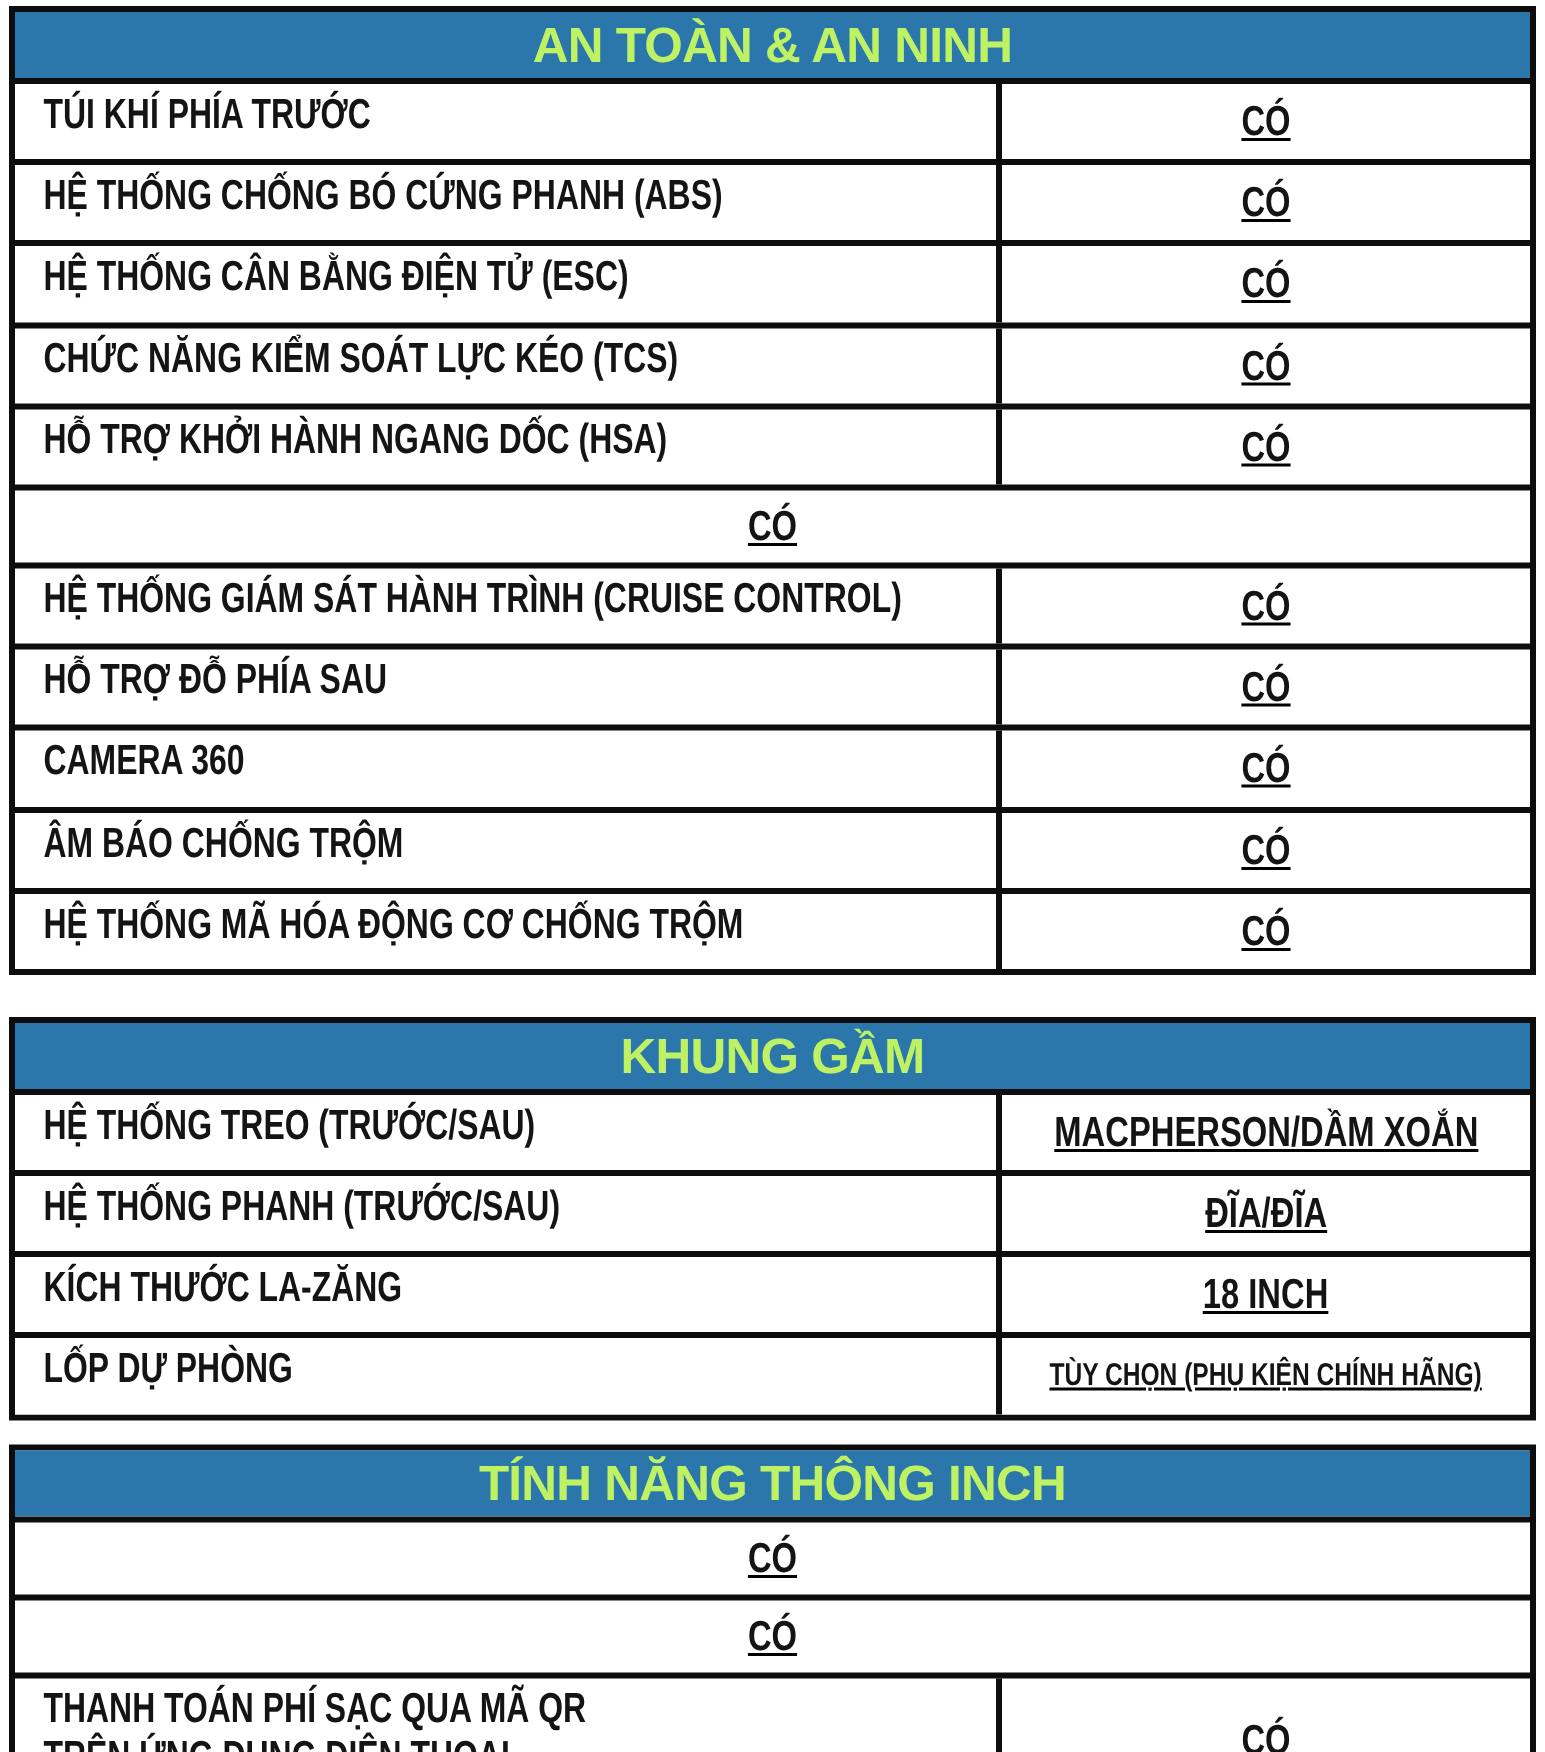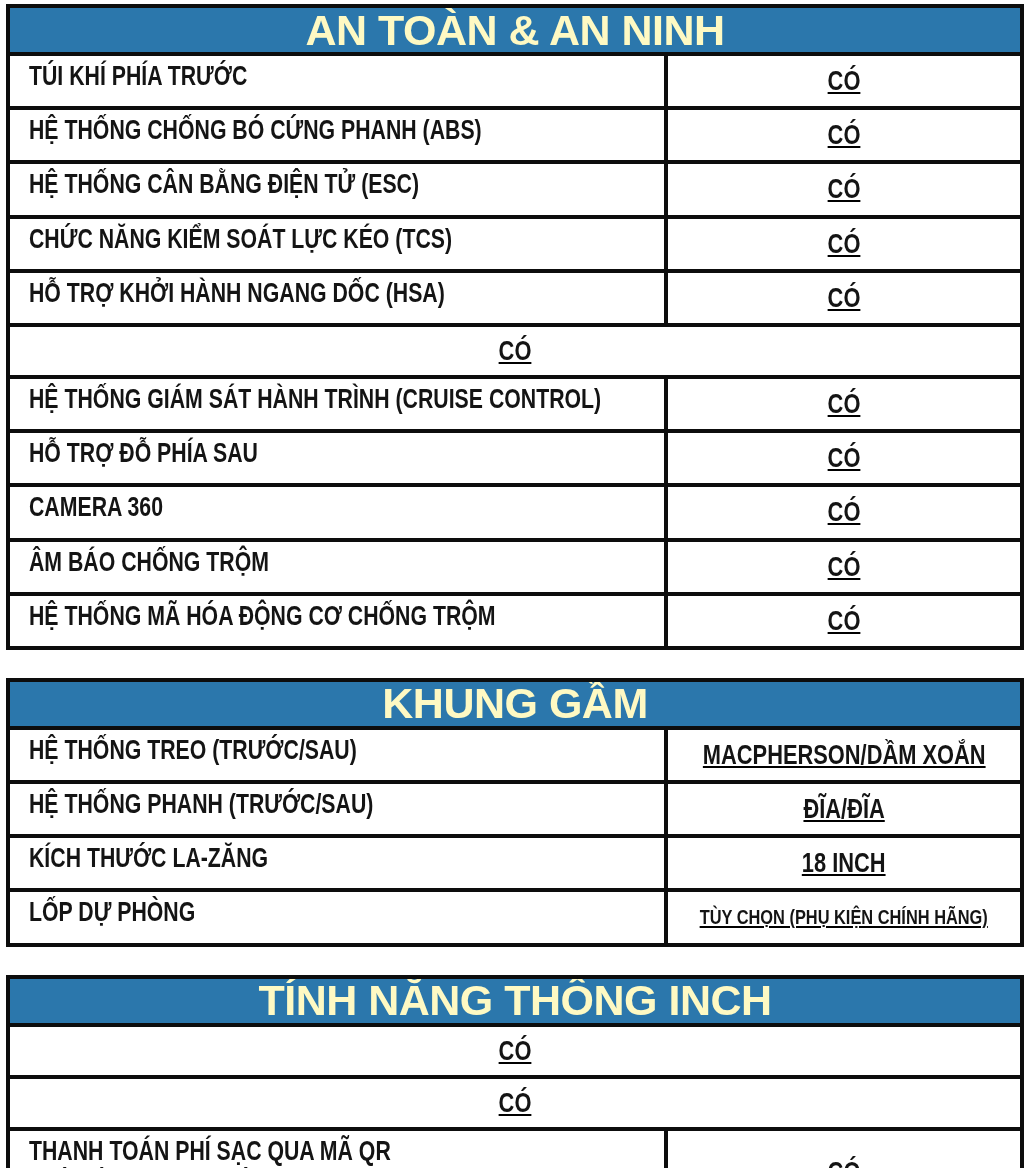--- a/index.html
+++ b/index.html
@@ -10,34 +10,34 @@
     box-sizing: border-box;
     padding: 4px 6px;
     font-family: "Liberation Sans", "DejaVu Sans", sans-serif;
     overflow: hidden;
   }
   .spec-section {
     border: 4px solid #0d0d0d;
     background: #ffffff;
   }
   .spec-section.gap-large { margin-bottom: 28px; }
-  .spec-section.gap-small { margin-bottom: 28px; }
+  .spec-section.gap-small { margin-bottom: 16px; }
 
   .section-header {
     height: 44px;
     background: #2b77ac;
     display: flex;
     align-items: center;
     justify-content: center;
     overflow: hidden;
   }
   .section-title {
-    color: #fef9c3;
+    color: #bef264;
     font-weight: bold;
-    font-size: 43px;
+    font-size: 33px;
     letter-spacing: -0.5px;
     white-space: pre;
   }
 
   .spec-row {
     display: flex;
     border-top: 4px solid #0d0d0d;
     min-height: 48px;
     background: #ffffff;
   }

